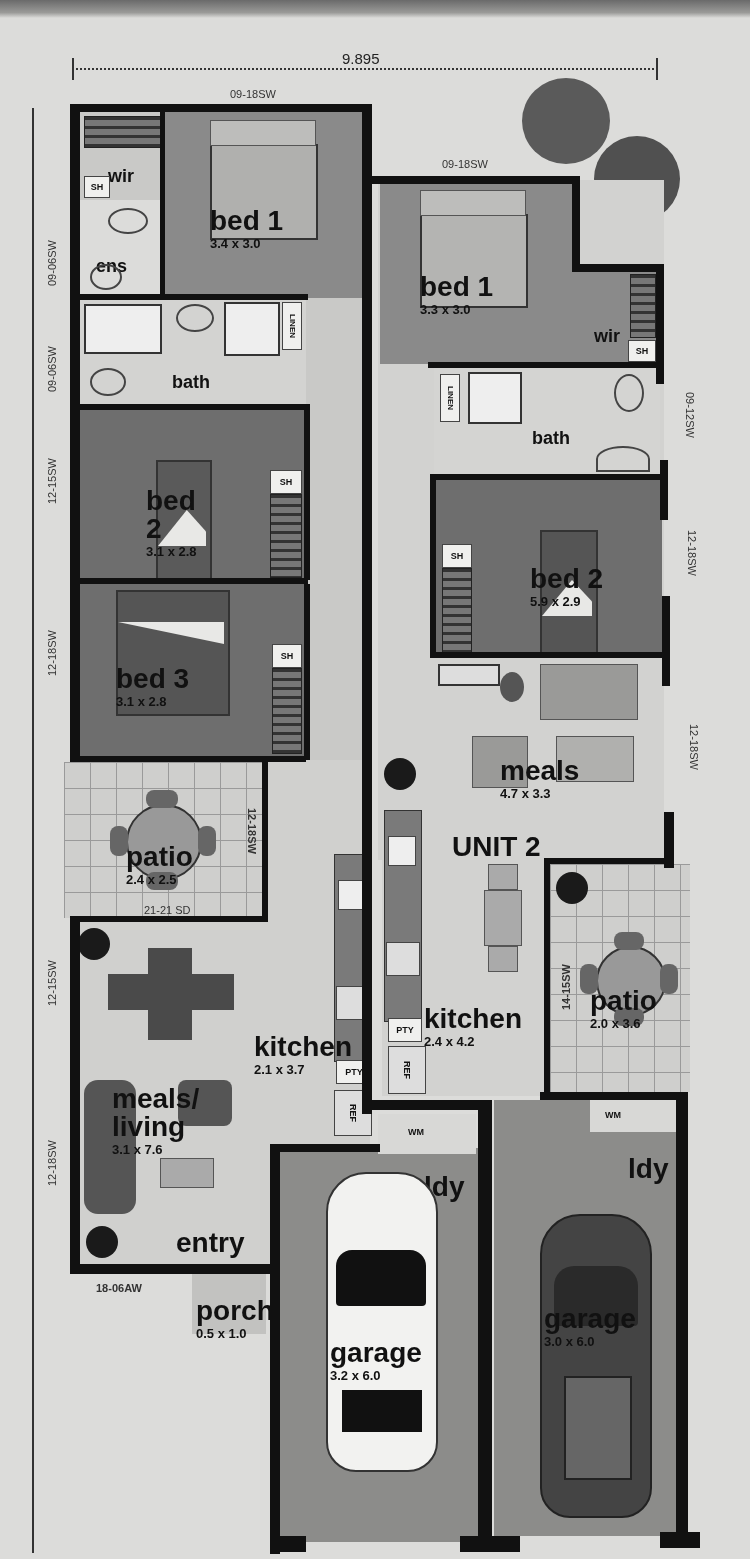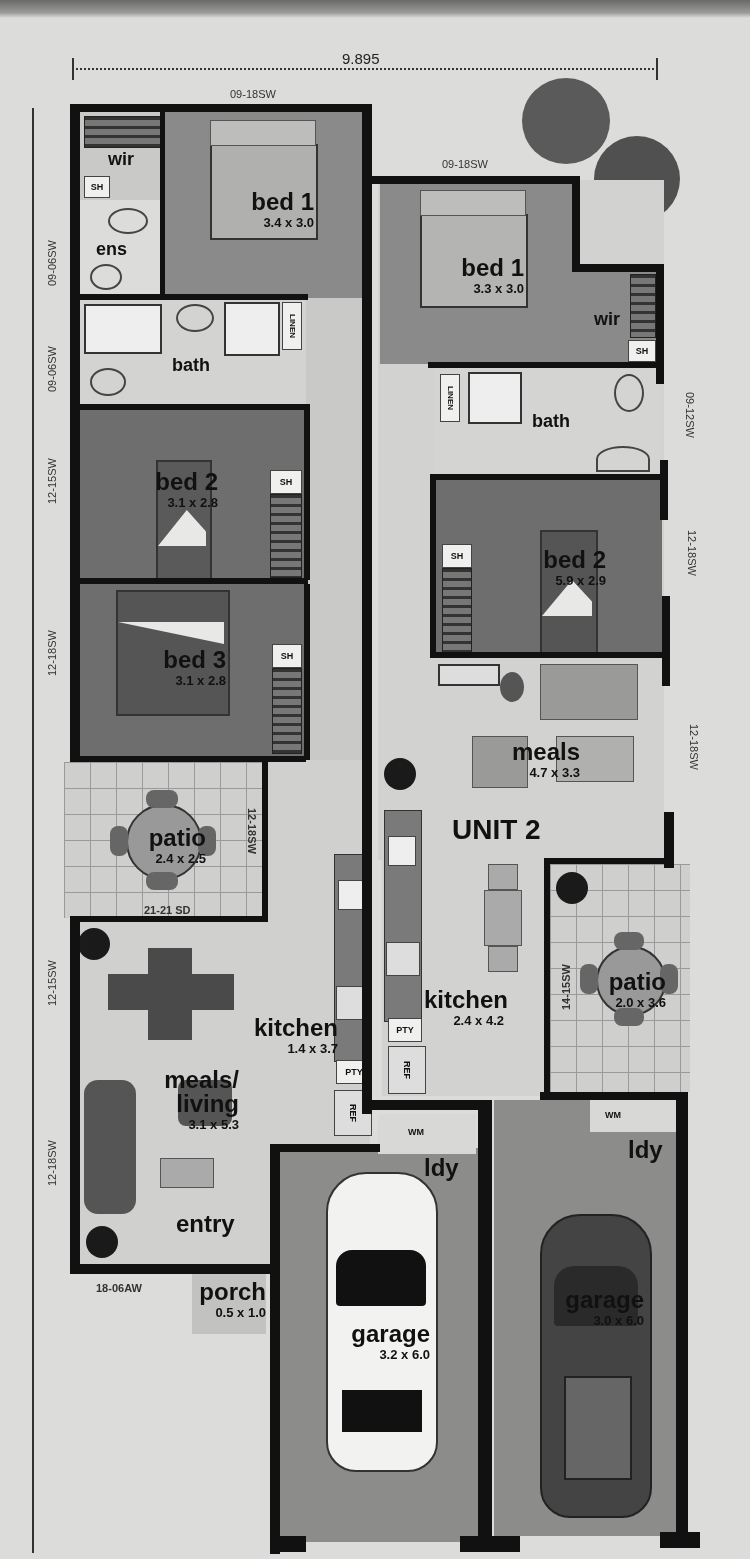--- a/index.html
+++ b/index.html
@@ -5,22 +5,22 @@
   html,body{margin:0;padding:0;}
   body{width:750px;height:1559px;position:relative;overflow:hidden;background:#dcdcda;font-family:"Liberation Sans",sans-serif;color:#111;}
   .topband{position:absolute;left:0;top:0;width:750px;height:18px;background:linear-gradient(#6a6a6a,#9a9a98 70%,#dcdcda);}
   .abs{position:absolute;}
   .wall{position:absolute;background:#111;}
   .room{position:absolute;}
   .dark{background:#6e6e6e;}
   .mid{background:#8a8a8a;}
   .light{background:#c9c9c7;}
   .tile{background-color:#cfcfcd;background-image:linear-gradient(#9a9a9a 1px,transparent 1px),linear-gradient(90deg,#9a9a9a 1px,transparent 1px);background-size:26px 26px;}
-  .lbl{position:absolute;text-align:right;font-weight:bold;line-height:1;}
-  .lbl .n{display:block;font-size:24px;}
+  .lbl{position:absolute;text-align:left;font-weight:bold;line-height:1;margin-top:17px;}
+  .lbl .n{display:block;font-size:28px;}
   .lbl .d{display:block;font-size:13px;font-weight:bold;margin-top:2px;}
   .dim{position:absolute;font-size:11px;color:#333;white-space:nowrap;}
   .vert{transform:rotate(-90deg);transform-origin:left top;}
   .vertr{transform:rotate(90deg);transform-origin:left top;}
   .fix{position:absolute;background:#f0f0ee;border:1px solid #444;font-size:9px;font-weight:bold;display:flex;align-items:center;justify-content:center;}
   .shelf{position:absolute;background:repeating-linear-gradient(#333 0 3px,#777 3px 9px);border:1px solid #222;}
   .bed{position:absolute;border:2px solid #333;}
   .car{position:absolute;border-radius:40px 40px 30px 30px;}
   .tree{position:absolute;border-radius:50%;background:#555;}
   .plant{position:absolute;width:32px;height:32px;border-radius:50%;background:#1a1a1a;}
@@ -101,46 +101,46 @@
 <div class="room tile" style="left:64px;top:762px;width:204px;height:156px;"></div>
 <div class="table-round" style="left:126px;top:804px;width:72px;height:72px;"></div>
 <div class="chair" style="left:146px;top:790px;width:32px;height:18px;"></div>
 <div class="chair" style="left:146px;top:872px;width:32px;height:18px;"></div>
 <div class="chair" style="left:110px;top:826px;width:18px;height:30px;"></div>
 <div class="chair" style="left:198px;top:826px;width:18px;height:30px;"></div>
 <div class="lbl" style="left:126px;top:826px;width:80px;">
     <span class="n">patio</span>
     <span class="d">2.4 x 2.5</span>
   </div>
-<div class="dim" style="left:144px;top:904px;font-weight:bold;">21-21 SD</div>
+<div class="dim" style="left:144px;top:904px;font-weight:normal;">21-21 SD</div>
 <div class="dim vertr" style="left:258px;top:808px;font-weight:bold;">12-18SW</div>
 
 <div class="room" style="left:76px;top:920px;width:196px;height:350px;background:#d0d0ce;"></div>
 <div class="room" style="left:268px;top:760px;width:102px;height:388px;background:#d0d0ce;"></div>
 <div class="abs" style="left:108px;top:948px;width:126px;height:92px;">
   <div class="abs" style="left:40px;top:0;width:44px;height:92px;background:#4a4a4a;"></div>
   <div class="abs" style="left:0;top:26px;width:126px;height:36px;background:#4a4a4a;"></div>
 </div>
 <div class="abs" style="left:84px;top:1080px;width:52px;height:134px;background:#555;border-radius:14px;"></div>
 <div class="abs" style="left:178px;top:1080px;width:54px;height:46px;background:#555;border-radius:8px;"></div>
 <div class="abs" style="left:160px;top:1158px;width:52px;height:28px;background:#aaa;border:1px solid #555;"></div>
 <div class="plant" style="left:78px;top:928px;"></div>
 <div class="plant" style="left:86px;top:1226px;"></div>
-<div class="lbl" style="left:99px;top:1068px;width:140px;">
+<div class="lbl" style="left:112px;top:1068px;width:140px;">
     <span class="n">meals/ living</span>
-    <span class="d">3.1 x 5.3</span>
+    <span class="d">3.1 x 7.6</span>
   </div>
 <div class="abs" style="left:334px;top:854px;width:36px;height:206px;background:#7a7a7a;border:1px solid #333;"></div>
 <div class="abs" style="left:338px;top:880px;width:26px;height:28px;background:#eee;border:1px solid #444;"></div>
 <div class="abs" style="left:336px;top:986px;width:32px;height:32px;background:#ddd;border:1px solid #444;"></div>
 <div class="fix" style="left:336px;top:1060px;width:34px;height:22px;">PTY</div>
 <div class="fix" style="left:334px;top:1090px;width:36px;height:44px;writing-mode:vertical-rl;background:#ddd;">REF</div>
 <div class="lbl" style="left:254px;top:1016px;width:84px;">
     <span class="n">kitchen</span>
-    <span class="d">1.4 x 3.7</span>
+    <span class="d">2.1 x 3.7</span>
   </div>
 <div class="lbl" style="left:176px;top:1212px;">
     <span class="n">entry</span>
   </div>
 
 <div class="room" style="left:192px;top:1270px;width:74px;height:64px;background:#c2c2c0;"></div>
 <div class="lbl" style="left:196px;top:1280px;width:70px;">
     <span class="n">porch</span>
     <span class="d">0.5 x 1.0</span>
   </div>

